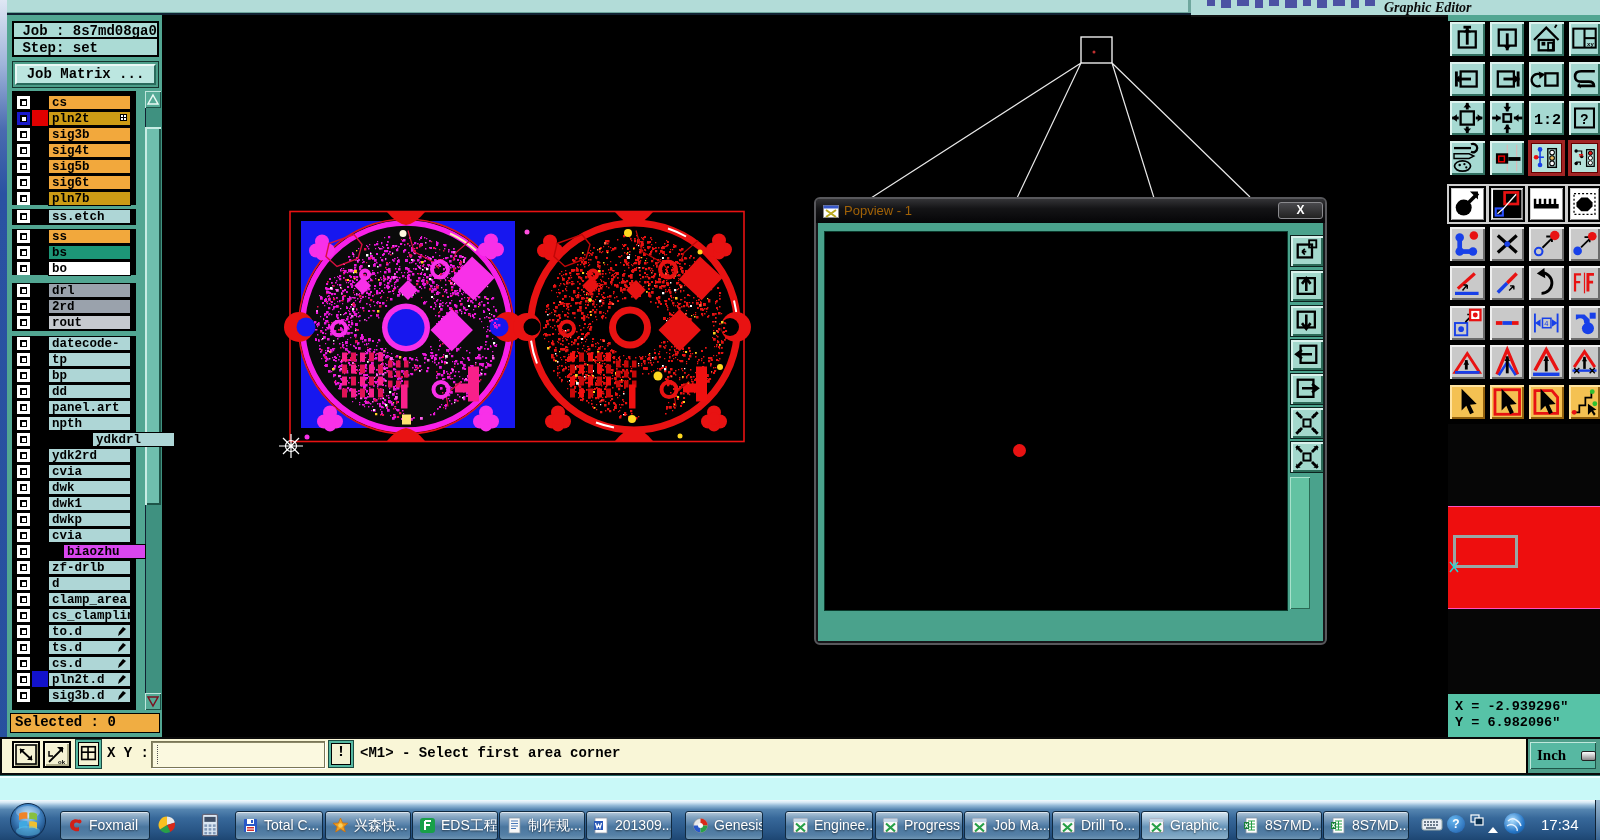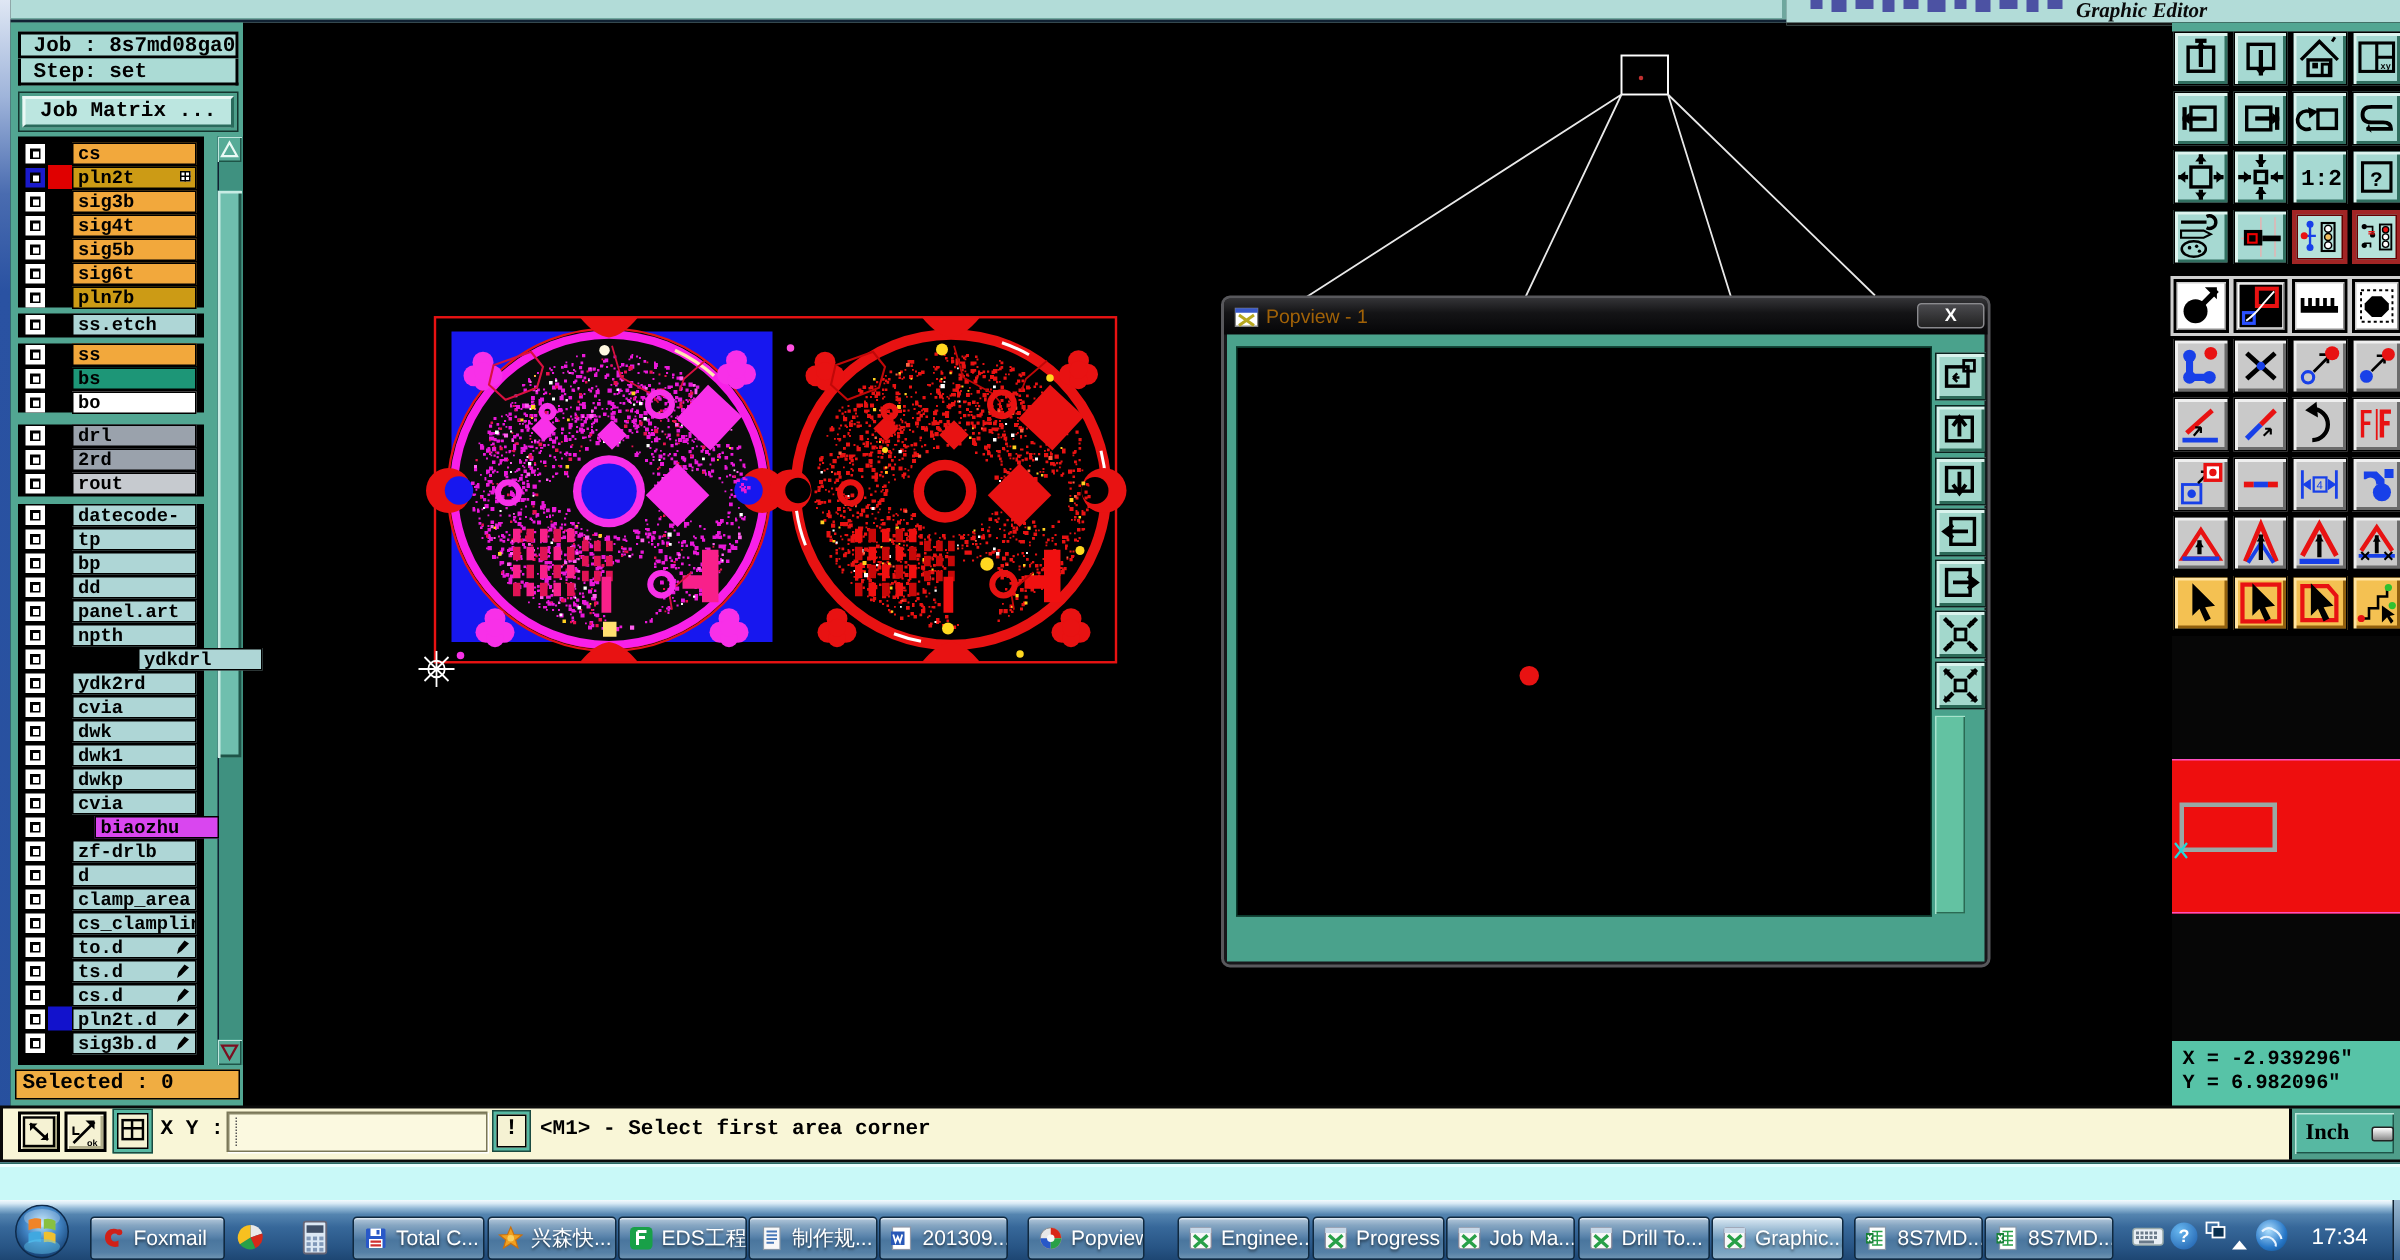--- a/index.html
+++ b/index.html
@@ -834,21 +834,21 @@
     <span>201309...</span>
   </div>
 <div class="tbtn" style="left:685px;top:811px;width:76px;">
     <svg style="position:absolute;left:6px;top:5px" width="17" height="17" viewBox="0 0 17 17">
       <circle cx="8.5" cy="8.5" r="7" fill="#e8e8e8" stroke="#888" stroke-width="0.6"></circle>
       <path d="M8.5 1.5 A7 7 0 0 1 15.5 8.5 L8.5 8.5 Z" fill="#d82818"></path>
       <path d="M8.5 15.5 A7 7 0 0 1 1.5 8.5 L8.5 8.5 Z" fill="#2858c8"></path>
       <path d="M15.5 8.5 A7 7 0 0 1 8.5 15.5 L8.5 8.5 Z" fill="#28a048"></path>
       <circle cx="8.5" cy="8.5" r="2.5" fill="#f8f8f8"></circle>
     </svg>
-    <span>Popview</span>
+    <span>Genesis</span>
   </div>
 <div class="tbtn" style="left:785px;top:811px;width:86px;">
     <svg style="position:absolute;left:6px;top:5px" width="17" height="17" viewBox="0 0 17 17">
       <rect x="1.5" y="1.5" width="14" height="14" rx="1.5" fill="#f8f8f8" stroke="#889" stroke-width="0.8"></rect>
       <rect x="1.5" y="1.5" width="14" height="3.5" fill="#c8d8e8"></rect>
       <path d="M4 6.5 L13 14.5 M13 6.5 L4 14.5" stroke="#28a048" stroke-width="2.2"></path>
     </svg>
     <span>Enginee...</span>
   </div>
 <div class="tbtn" style="left:875px;top:811px;width:86px;">

